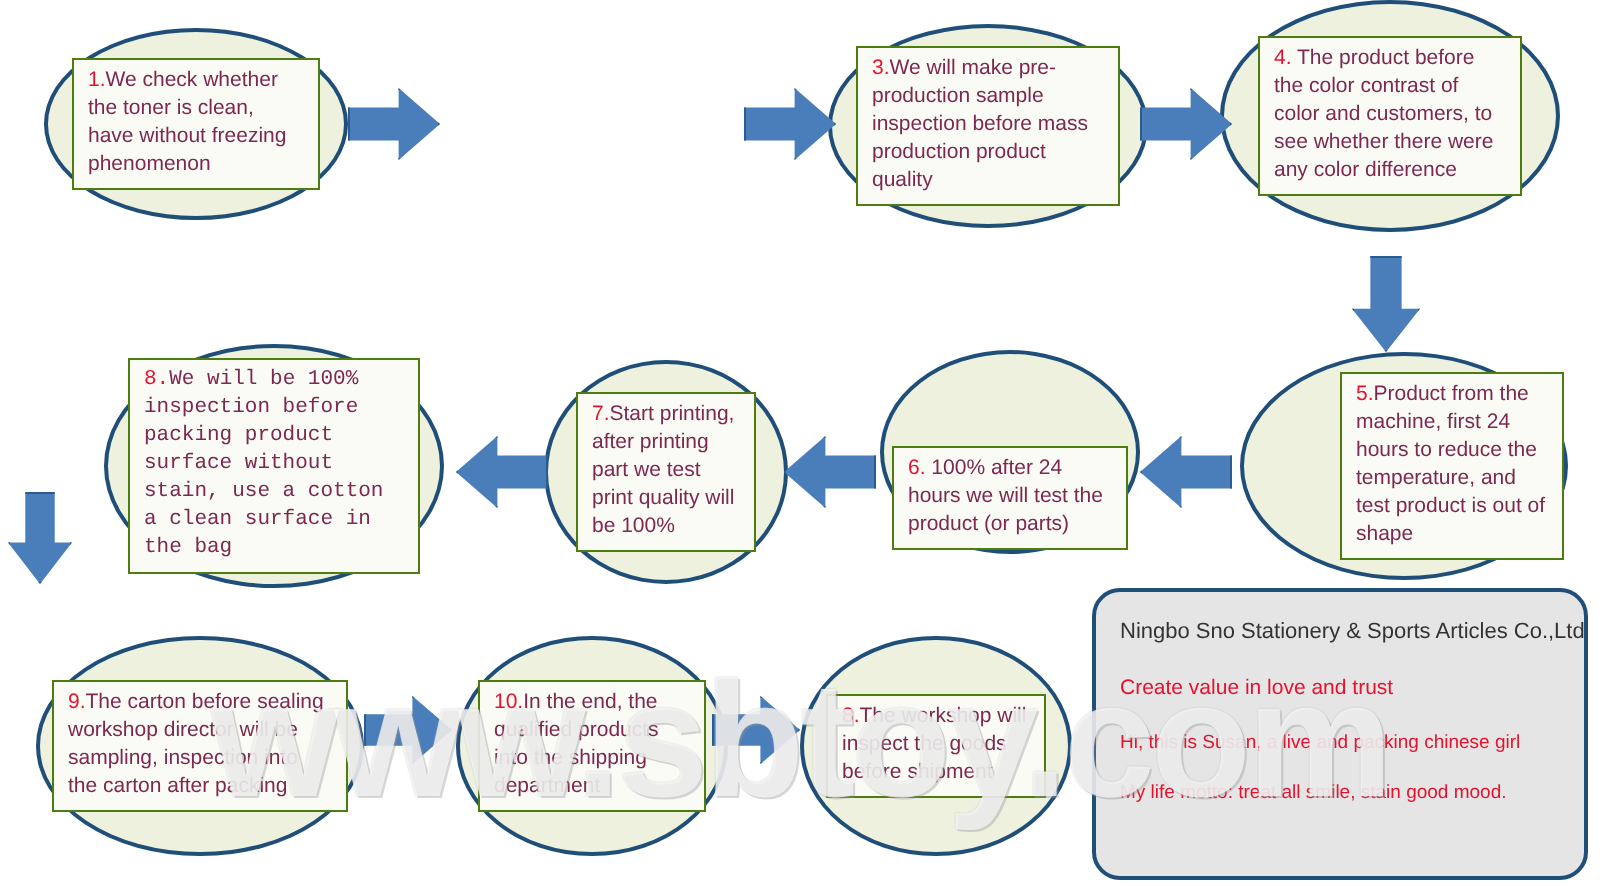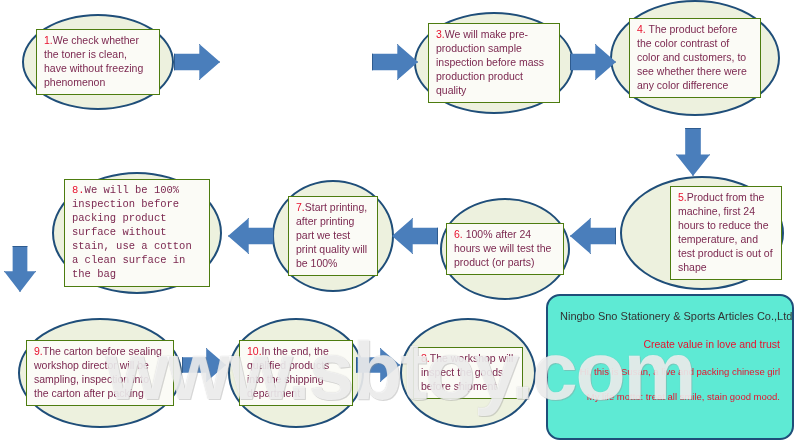--- a/index.html
+++ b/index.html
@@ -61,23 +61,23 @@
   .arrow-down {
     clip-path: polygon(27% 0%, 73% 0%, 73% 55%, 100% 55%, 50% 100%, 0% 55%, 27% 55%);
   }
 
   
   #company-box {
     position: absolute;
     box-sizing: border-box;
     border: 2px solid #1F4E79;
     border-radius: 14px;
-    background: #5eead4;
+    background: #e5e5e5;
     padding: 14px 12px;
-    text-align: right;
+    text-align: left;
     z-index: 4;
   }
   #company-box .company-name {
     color: #333333;
     font-size: 11px;
     margin-bottom: 16px;
     white-space: nowrap;
   }
   #company-box .slogan {
     color: #E8112D;
@@ -143,21 +143,21 @@
   <div class="arrow arrow-down" style="left:676px; top:128px; width:32px; height:46px;"></div>
 
   <div class="node" style="left:620px; top:176px; width:164px; height:114px;">
     <div class="node-label" style="width:128px;margin-left:48px;">
       <span class="num">5.</span><span>Product from the machine, first 24 hours to reduce the temperature, and test product is out of shape</span>
     </div>
   </div>
 
   <div class="arrow arrow-left" style="left:570px; top:218px; width:44px; height:34px;"></div>
 
-  <div class="node" style="left:440px; top:198px; width:130px; height:102px;">
+  <div class="node" style="left:440px; top:175px; width:130px; height:102px;align-items:flex-end;">
     <div class="node-label" style="width:118px;">
       <span class="num">6.</span><span> 100%  after 24 hours we will test the product (or parts)</span>
     </div>
   </div>
 
   <div class="arrow arrow-left" style="left:392px; top:218px; width:44px; height:34px;"></div>
 
   <div class="node" style="left:272px; top:180px; width:122px; height:112px;">
     <div class="node-label" style="width:90px;">
       <span class="num">7.</span><span>Start printing, after printing part we test print quality will be 100%</span>

